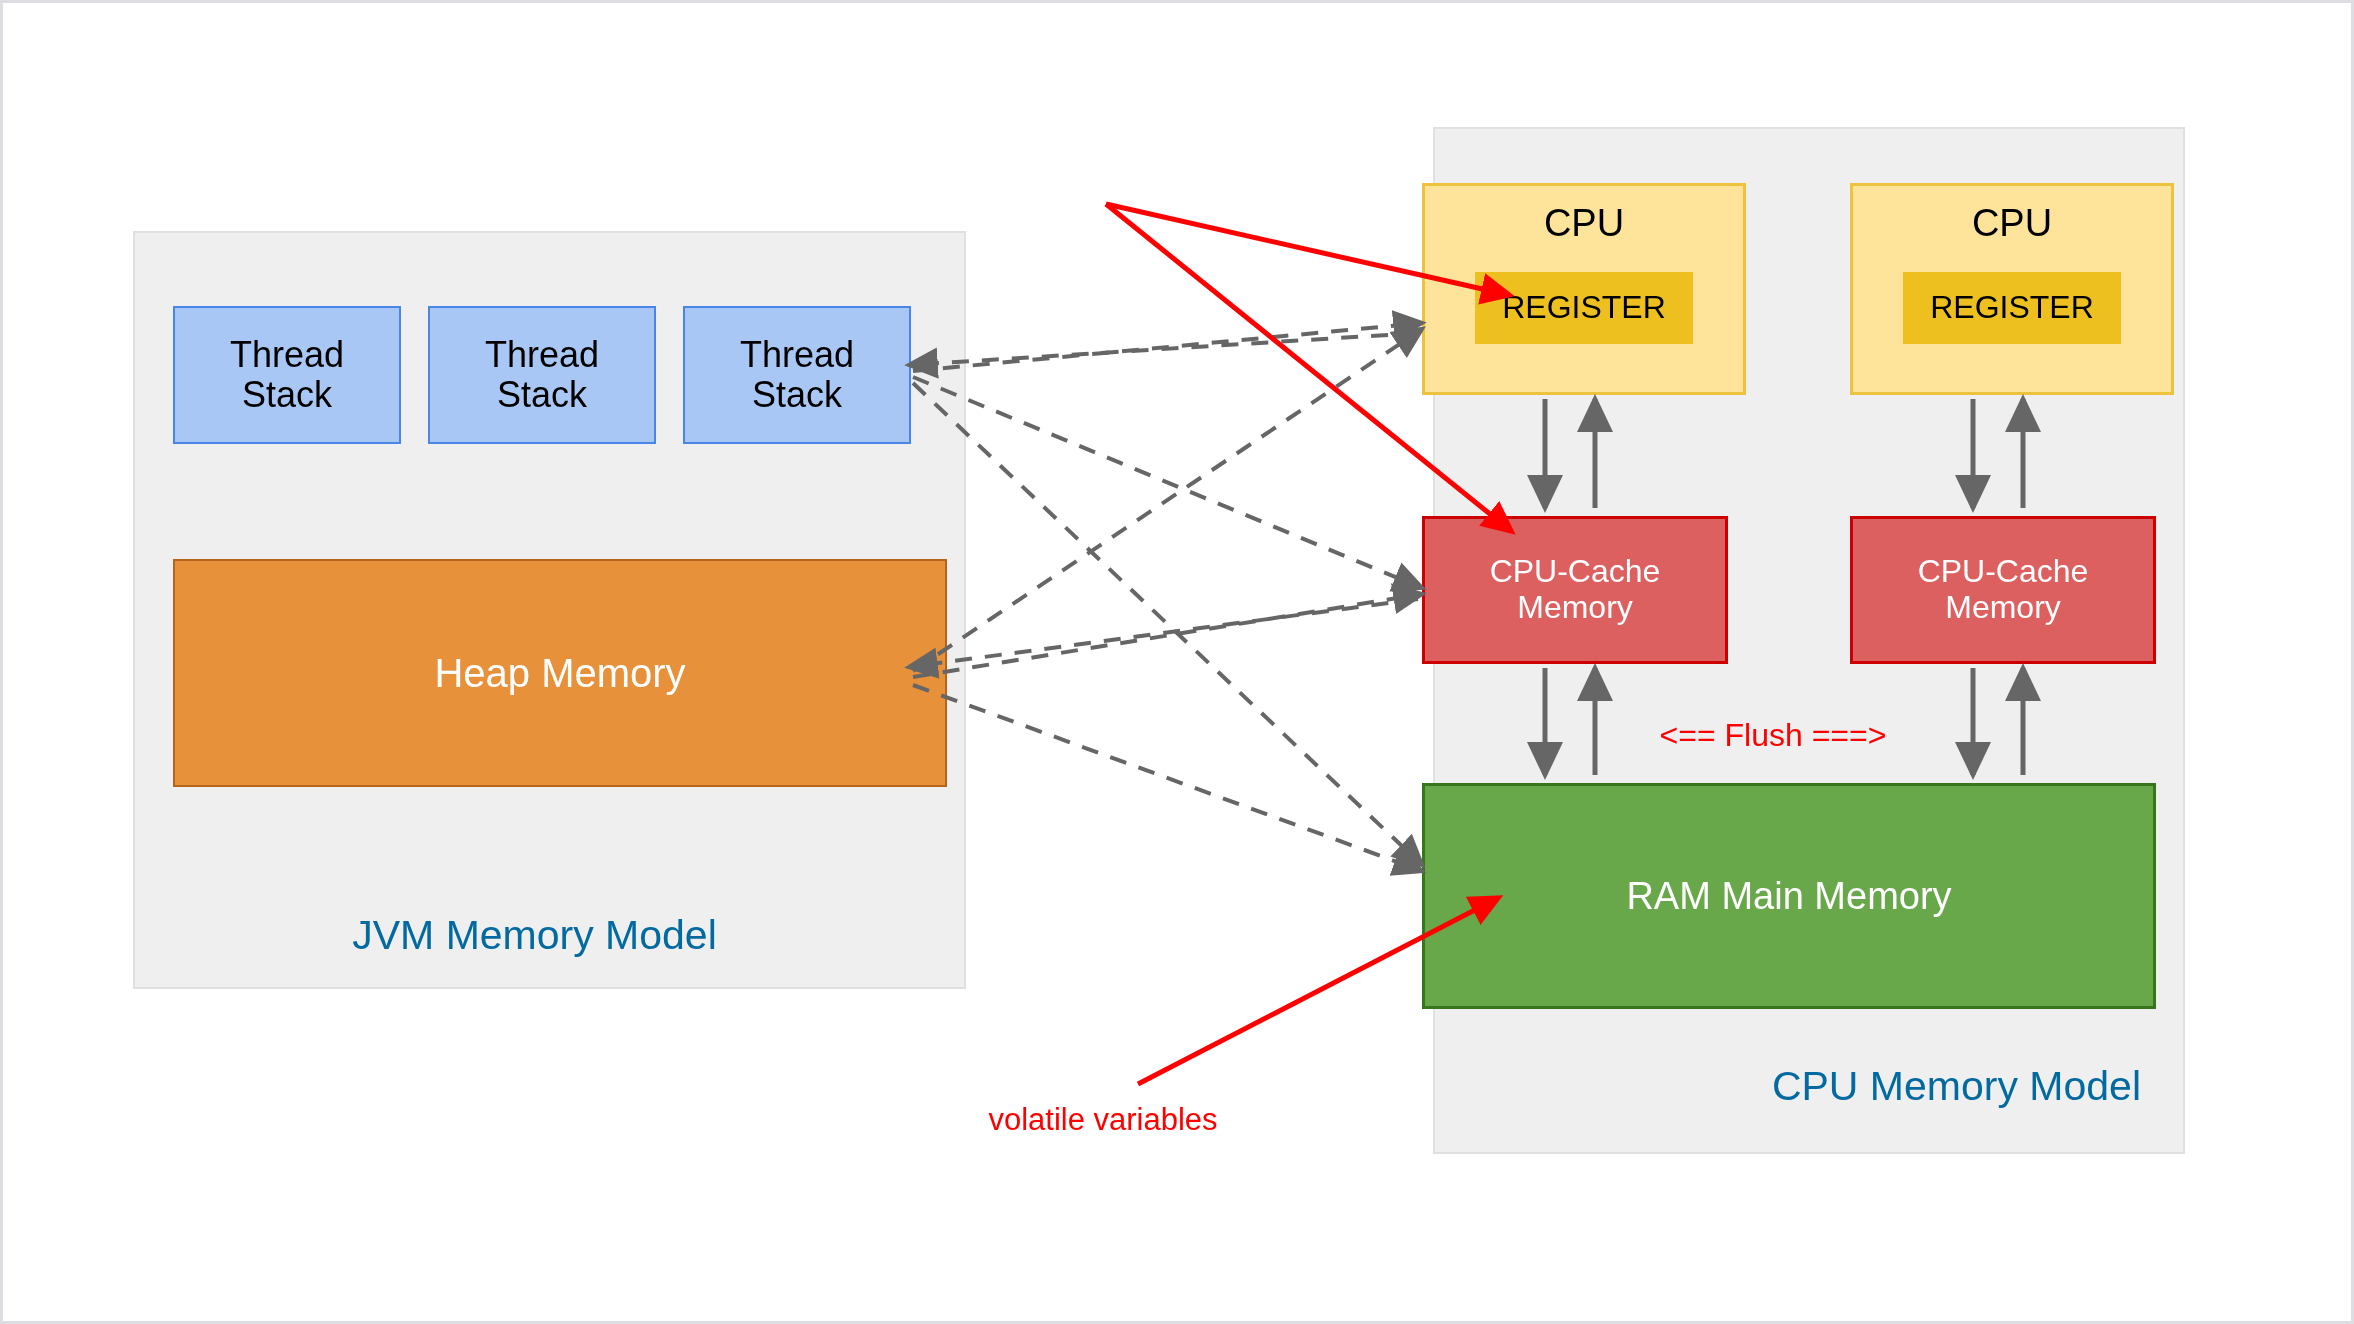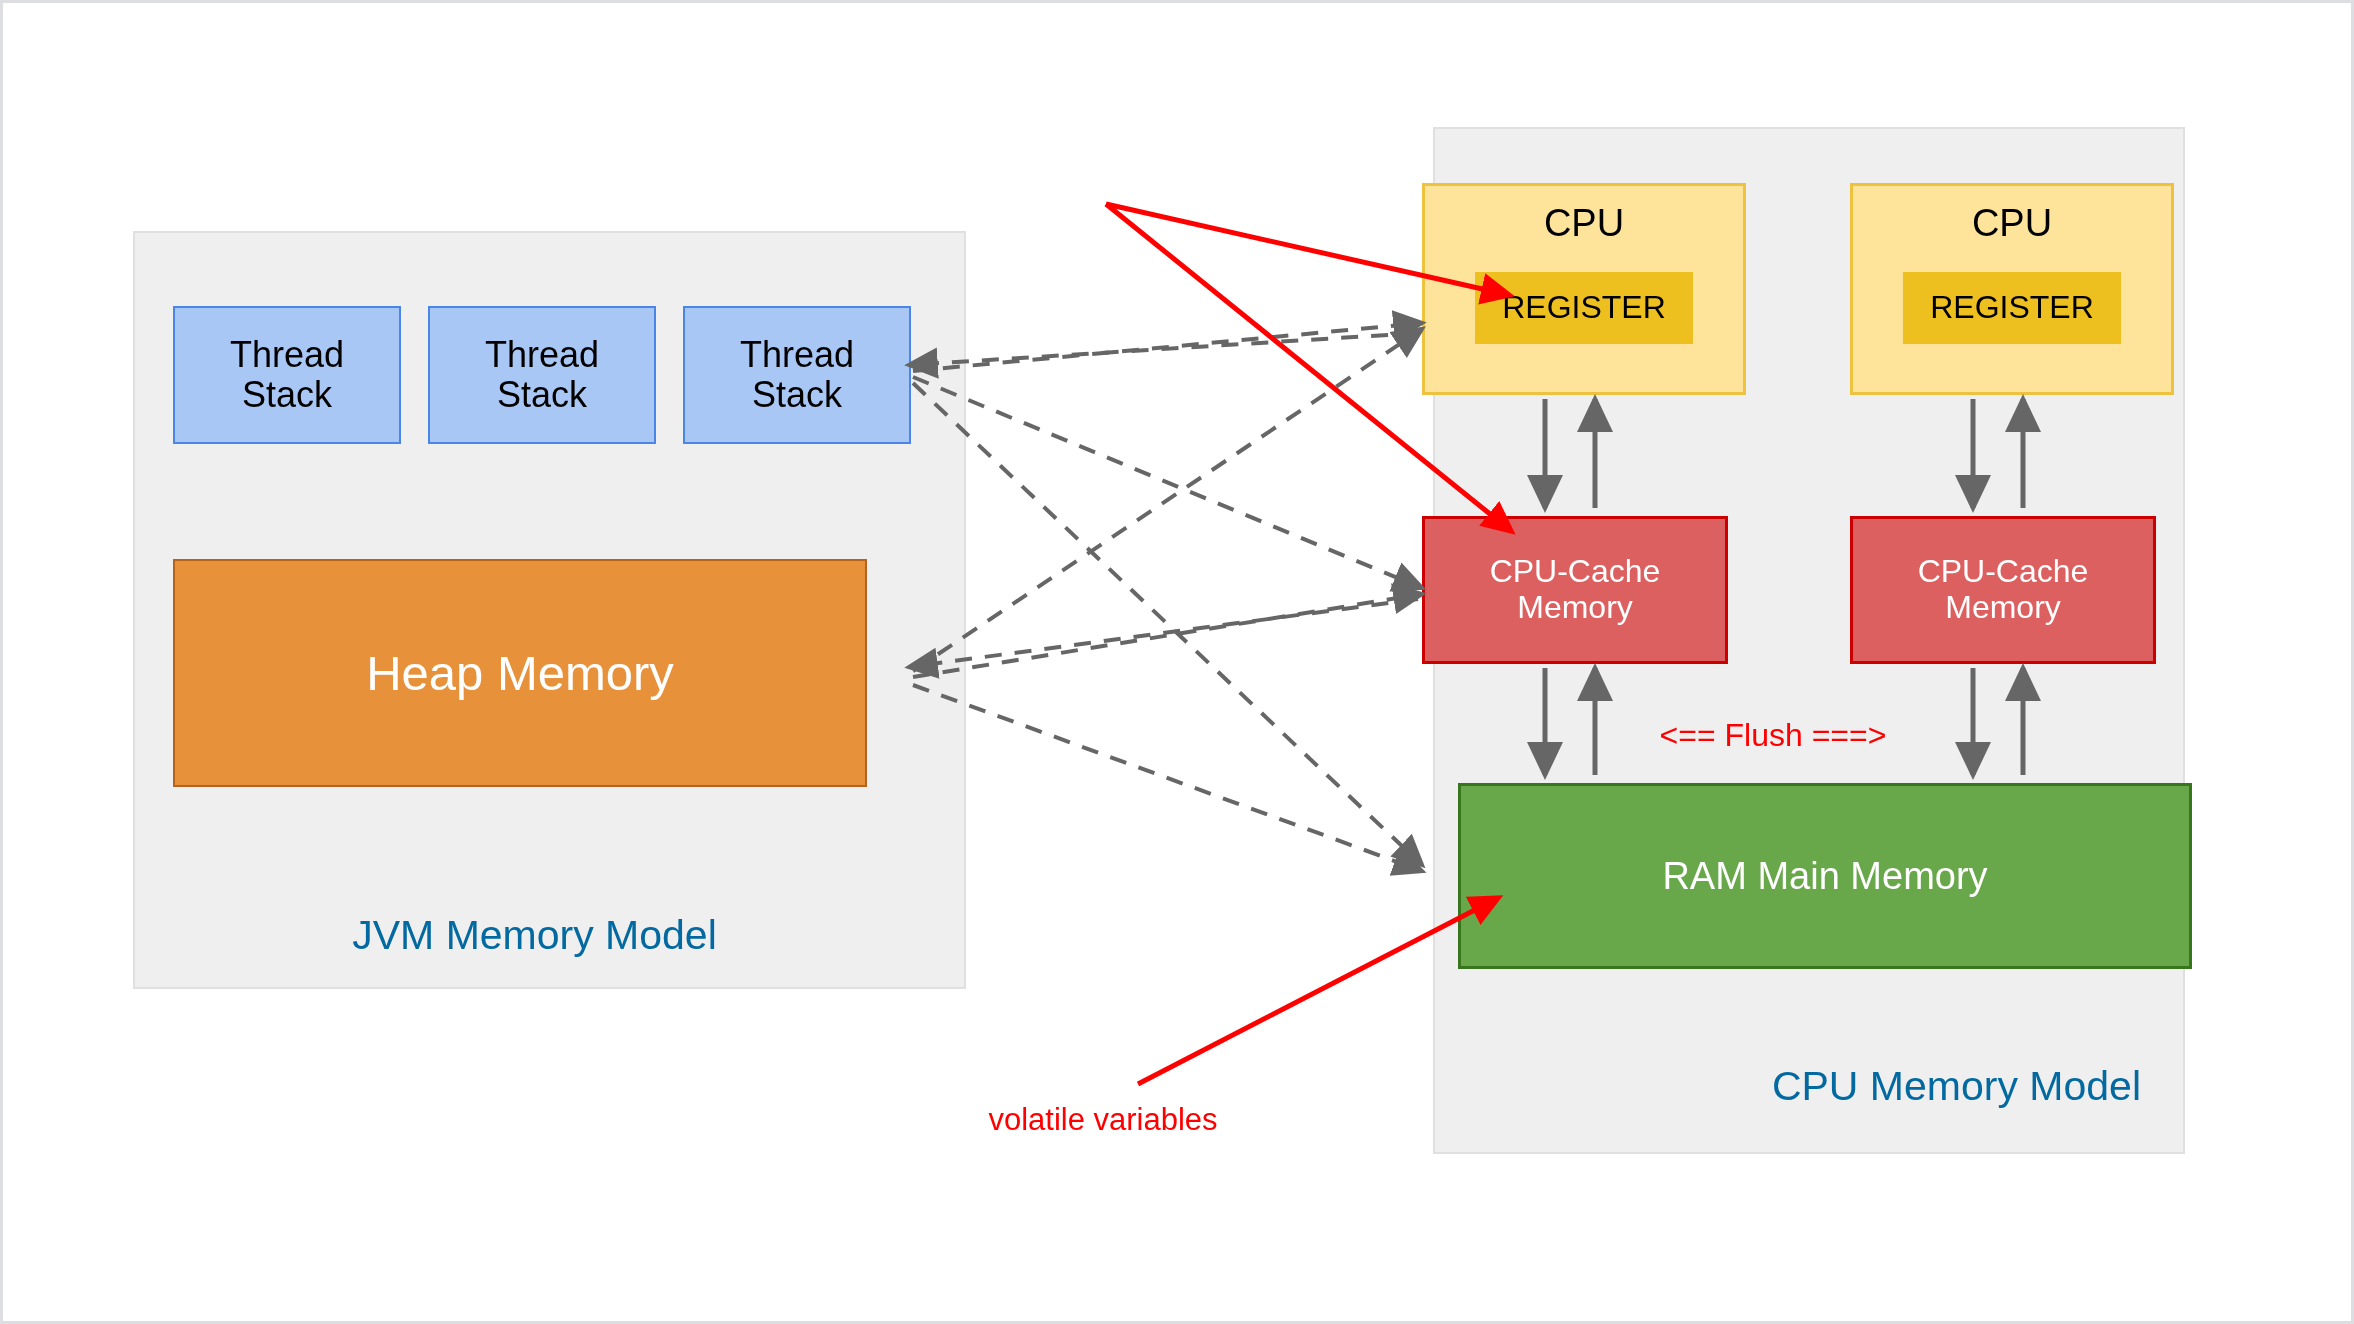--- a/index.html
+++ b/index.html
@@ -79,26 +79,26 @@
     height: 138px;
     top: 303px;
   }
   #thread-stack-1 { left: 170px; }
   #thread-stack-2 { left: 425px; }
   #thread-stack-3 { left: 680px; }
   
   #heap-memory {
     left: 170px;
     top: 556px;
-    width: 694px;
+    width: 774px;
     height: 228px;
     background: #e8913b;
     border: 2px solid #b4641c;
     color: #ffffff;
-    font-size: 49px;
+    font-size: 40px;
   }
   
   .cpu-box {
     background: #fde49a;
     border: 3px solid #ecc23f;
     width: 324px;
     height: 212px;
     top: 180px;
     display: block;
     padding-left: 16px;
@@ -138,26 +138,25 @@
     height: 148px;
     top: 513px;
   }
   #cpu-cache-1 { left: 1419px; }
   #cpu-cache-2 { left: 1847px; }
   
   #ram-memory {
     left: 1419px;
     top: 780px;
     width: 734px;
-    height: 186px;
+    height: 226px;
     background: #69a74b;
     border: 3px solid #38761d;
     color: #ffffff;
     font-size: 38px;
-    margin-left: 36px;
   }
   
   .annotation {
     position: absolute;
     color: #ff0000;
     font-size: 31px;
     line-height: 1.25;
     white-space: pre-line;
     text-align: center;
   }

